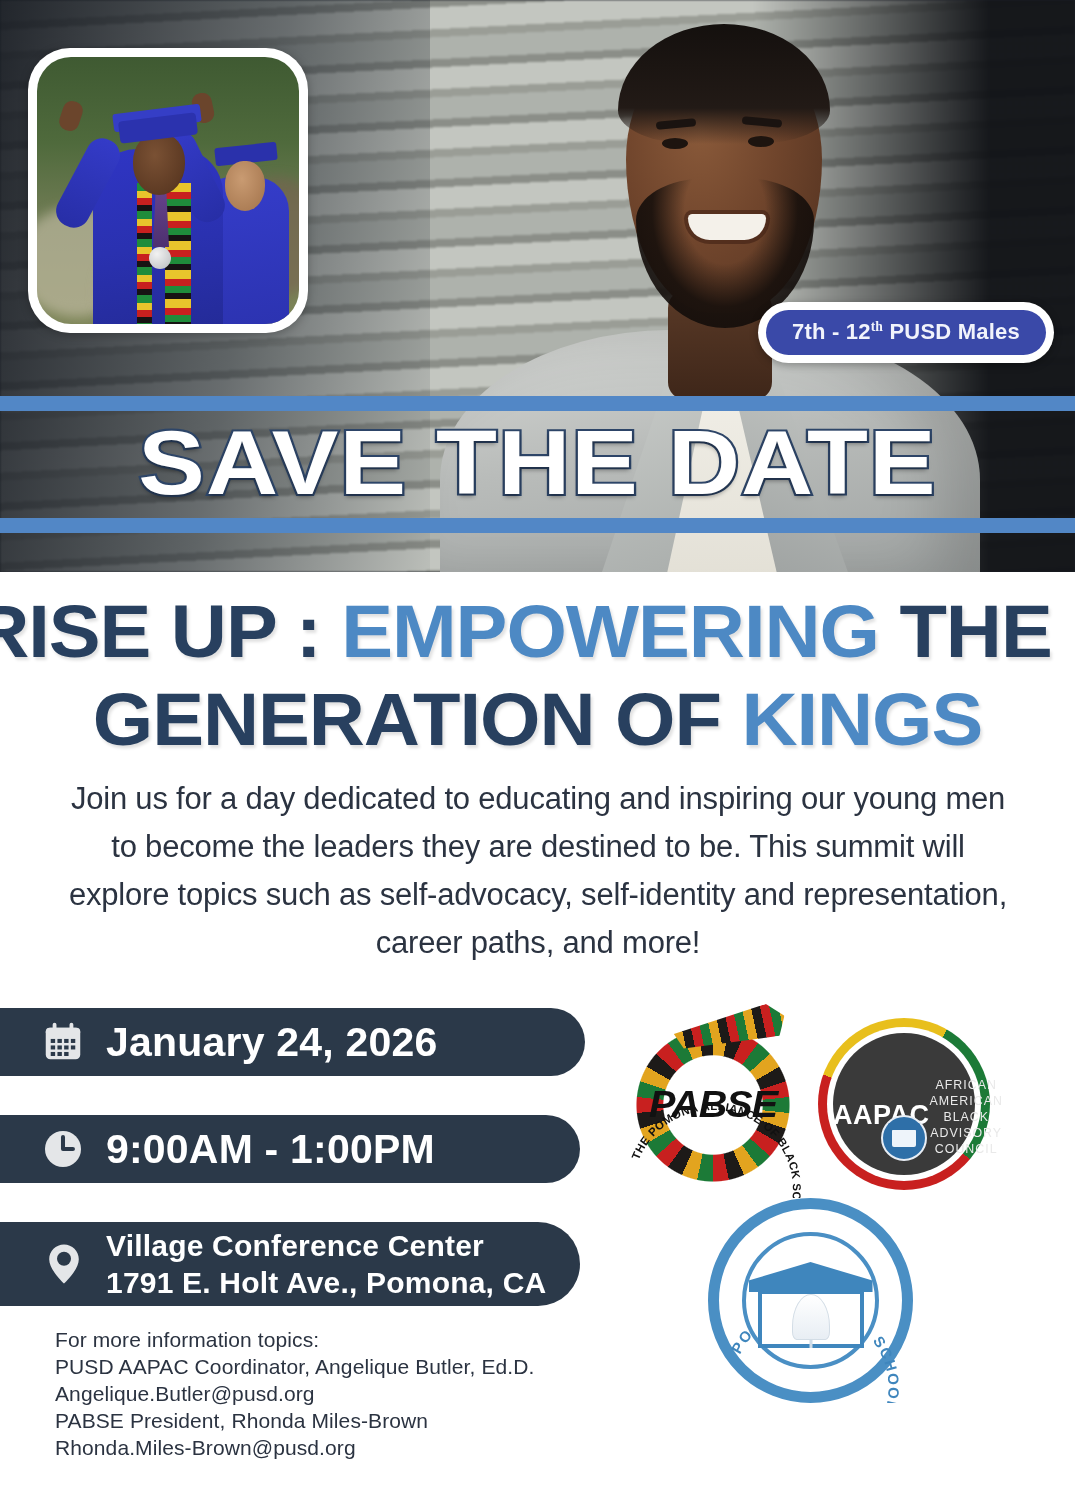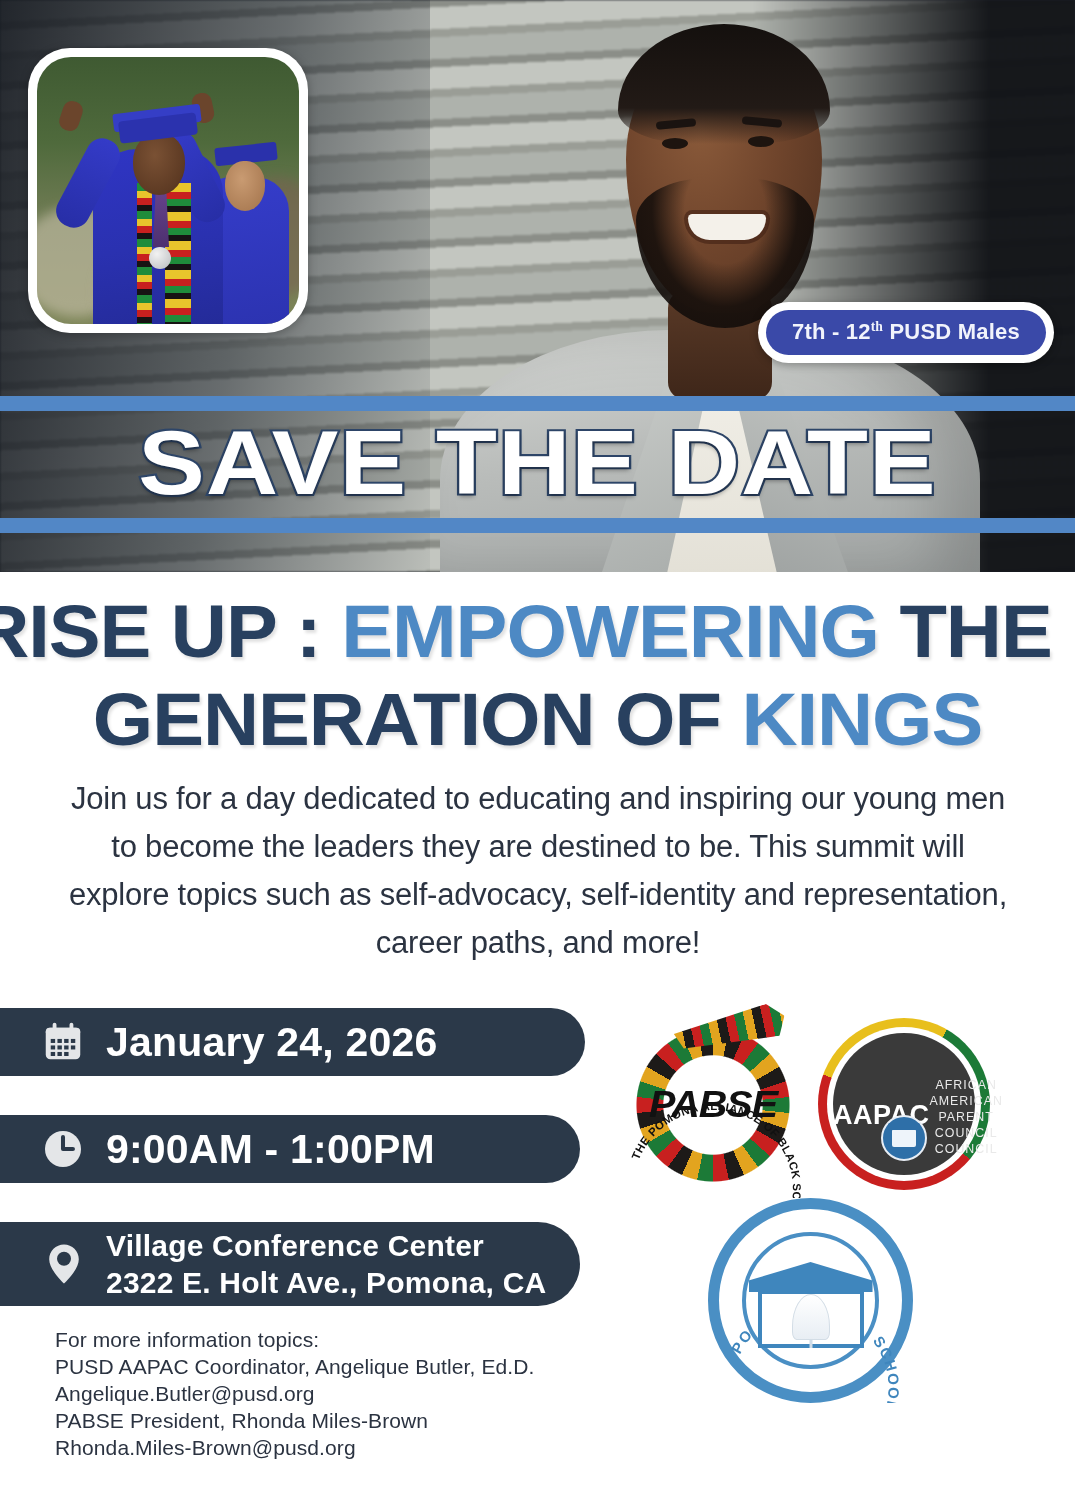--- a/index.html
+++ b/index.html
@@ -588,21 +588,21 @@
 
   <div class="pill pill-place">
     <span class="pill-icon">
       <svg width="48" height="48" viewBox="0 0 24 24" aria-hidden="true">
         <path d="M12 2.2c-4.1 0-7.4 3.3-7.4 7.4 0 5.4 7.4 12.2 7.4 12.2s7.4-6.8 7.4-12.2c0-4.1-3.3-7.4-7.4-7.4z" fill="#e4e6e8"></path>
         <circle cx="12" cy="9.4" r="3.5" fill="#2b3949"></circle>
       </svg>
     </span>
     <span class="pill-text">
       <span>Village Conference Center</span><br>
-      <span>2322 E. Holt Ave., Pomona, CA</span>
+      <span>1791 E. Holt Ave., Pomona, CA</span>
     </span>
   </div>
 
   <div class="contact">
     <div>For more information topics:</div>
     <div>PUSD AAPAC Coordinator, Angelique Butler, Ed.D.</div>
     <div>Angelique.Butler@pusd.org</div>
     <div>PABSE President, Rhonda Miles-Brown</div>
     <div>Rhonda.Miles-Brown@pusd.org</div>
   </div>
@@ -621,21 +621,21 @@
     <div class="pabse-word">PABSE</div>
   </div>
 
   <div class="logo aapac">
     <div class="aapac-ring"></div>
     <div class="aapac-white"></div>
     <div class="aapac-dark">
       <div class="aapac-title">AAPAC</div>
       <div class="aapac-sub">
         <div>AFRICAN AMERICAN</div>
-        <div>PARENT COUNCIL</div>
+        <div>BLACK ADVISORY</div>
         <div>COUNCIL</div>
       </div>
       <div class="aapac-seal">
         <span class="seal-inner"></span>
       </div>
     </div>
   </div>
 
   <div class="logo pusd">
     <div class="pusd-ring"></div>

